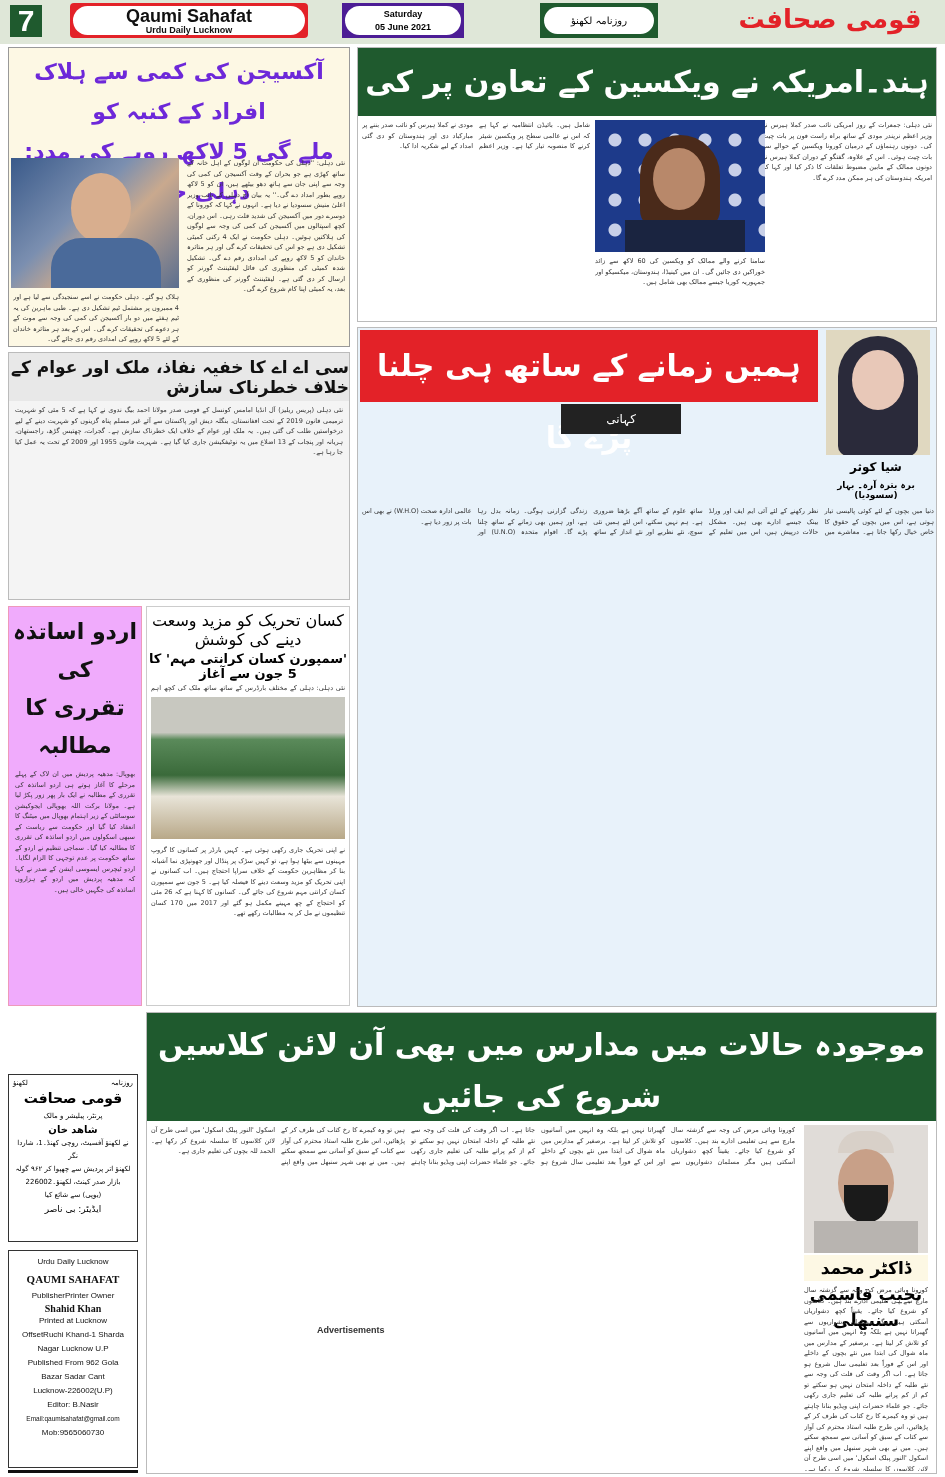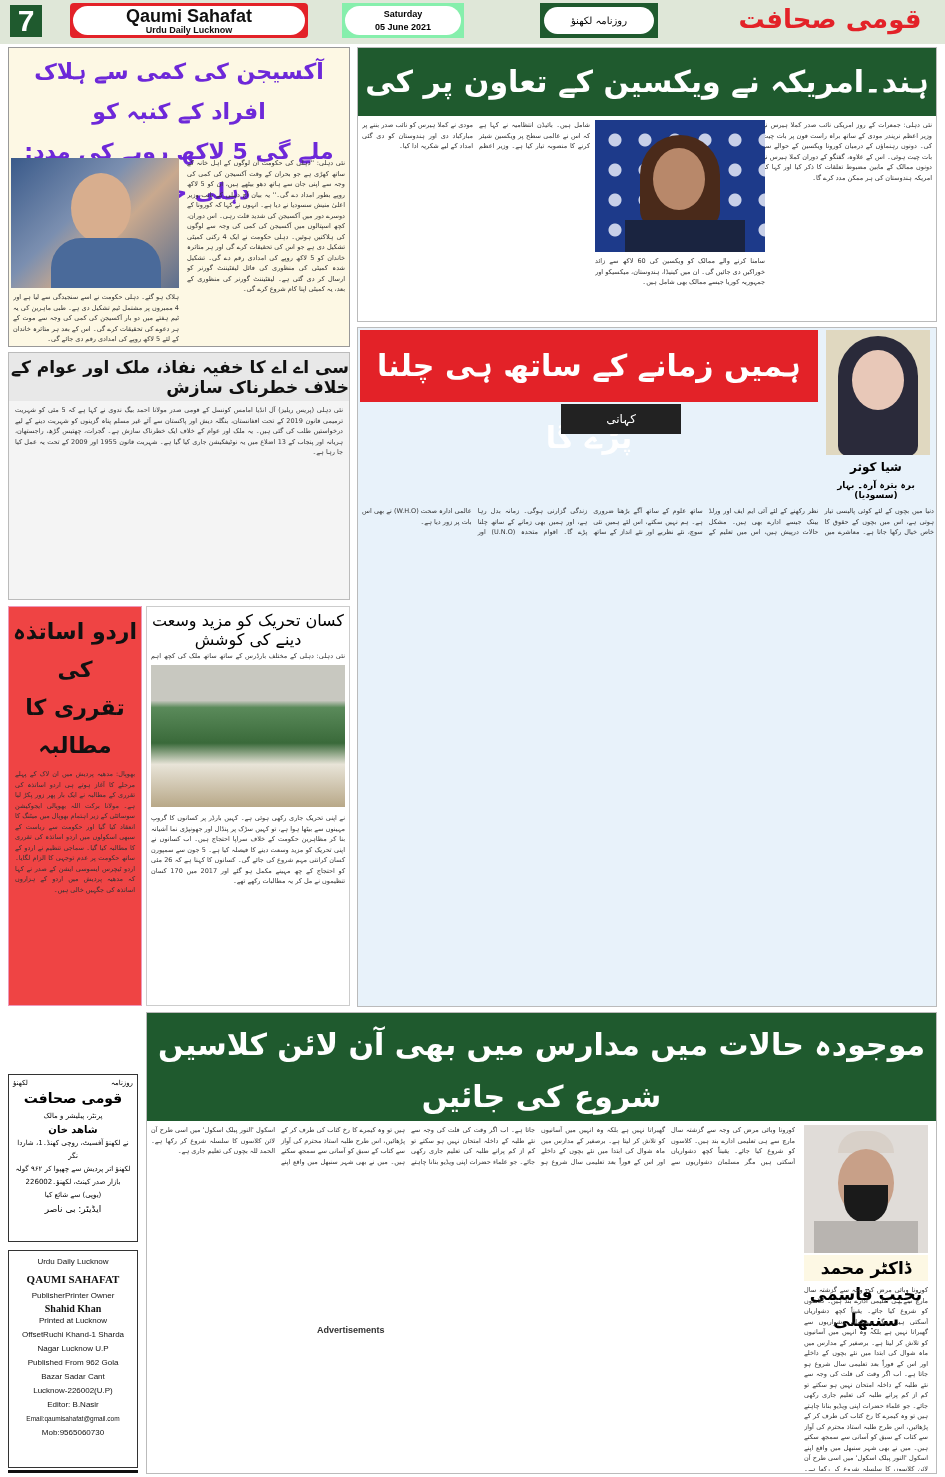--- a/index.html
+++ b/index.html
@@ -4,21 +4,21 @@
 <style>
 *{box-sizing:border-box;margin:0;padding:0}
 body{width:945px;height:1477px;background:#fff;font-family:"DejaVu Sans",sans-serif;position:relative;overflow:hidden}
 .abs{position:absolute}
 .masthead{left:0;top:0;width:945px;height:44px;background:#dfe7d8}
 .pgnum{left:10px;top:5px;width:32px;height:32px;background:#1f5a2e;color:#fff;font:bold 30px "Liberation Sans",sans-serif;text-align:center;line-height:32px}
 .engtitle{left:70px;top:3px;width:238px;height:35px;background:#e32228;border-radius:4px;padding:3px}
 .engtitle .in{background:#fff;border-radius:18px;height:100%;text-align:center}
 .engtitle .t1{font:bold 18px "Liberation Sans",sans-serif;color:#111;line-height:18px;padding-top:1px}
 .engtitle .t2{font:bold 9px "Liberation Sans",sans-serif;color:#111}
-.datebox{left:342px;top:3px;width:122px;height:35px;background:#86efac;padding:3px}
+.datebox{left:342px;top:3px;width:122px;height:35px;background:#4c1d95;padding:3px}
 .datebox .in{background:#fff;border-radius:16px;height:100%;text-align:center;font:bold 9px "Liberation Sans",sans-serif;line-height:13px;padding-top:2px}
 .roznama{left:540px;top:3px;width:118px;height:35px;background:#1f5a2e;padding:4px}
 .roznama .in{background:#fff;border-radius:14px;height:100%;text-align:center;font:10px "DejaVu Serif",serif;line-height:27px}
 .urdutitle{left:730px;top:4px;width:200px;height:32px;color:#e32228;font:bold 26px "DejaVu Sans",sans-serif;text-align:center;direction:rtl}
 .urdu{direction:rtl;text-align:right}
 .col{font-size:6.5px;line-height:10.5px;color:#333;direction:rtl;text-align:justify;overflow:hidden}
 .greenhead{background:#1f5a2e;color:#fff;direction:rtl;text-align:center;font-weight:bold}
 .redhead{background:#e32228;color:#fff;direction:rtl;text-align:center;font-weight:bold}
 .cream{background:#fdf8e4}
 .photo{overflow:hidden}
@@ -58,30 +58,31 @@
  </div>
  <div class="abs col" style="left:178px;top:110px;width:158px;height:186px">نئی دہلی: ''دہلی کی حکومت ان لوگوں کے اہل خانہ کے ساتھ کھڑی ہے جو بحران کے وقت آکسیجن کی کمی کی وجہ سے اپنی جان سے ہاتھ دھو بیٹھے ہیں، ان کو 5 لاکھ روپے بطور امداد دے گی۔'' یہ بیان آج دہلی کے نائب وزیر اعلیٰ منیش سسودیا نے دیا ہے۔ انہوں نے کہا کہ کورونا کے دوسرے دور میں آکسیجن کی شدید قلت رہی۔ اس دوران، کچھ اسپتالوں میں آکسیجن کی کمی کی وجہ سے لوگوں کی ہلاکتیں ہوئیں۔ دہلی حکومت نے ایک 4 رکنی کمیٹی تشکیل دی ہے جو اس کی تحقیقات کرے گی اور ہر متاثرہ خاندان کو 5 لاکھ روپے کی امدادی رقم دے گی۔ تشکیل شدہ کمیٹی کی منظوری کی فائل لیفٹیننٹ گورنر کو ارسال کر دی گئی ہے۔ لیفٹیننٹ گورنر کی منظوری کے بعد، یہ کمیٹی اپنا کام شروع کرے گی۔</div>
  <div class="abs col" style="left:4px;top:244px;width:166px;height:52px">ہلاک ہو گئے۔ دہلی حکومت نے اسے سنجیدگی سے لیا ہے اور 4 ممبروں پر مشتمل ٹیم تشکیل دی ہے۔ طبی ماہرین کی یہ ٹیم ہفتے میں دو بار آکسیجن کی کمی کی وجہ سے موت کے ہر دعوے کی تحقیقات کرے گی۔ اس کے بعد ہر متاثرہ خاندان کے لئے 5 لاکھ روپے کی امدادی رقم دی جائے گی۔</div>
 </div>
 
 <div class="abs" style="left:8px;top:352px;width:342px;height:248px;background:#f4f4f4;border:1px solid #bbb">
  <div class="urdu" style="font-size:17px;font-weight:bold;color:#111;padding:4px 0;background:#e8e8e8">سی اے اے کا خفیہ نفاذ، ملک اور عوام کے خلاف خطرناک سازش</div>
  <div class="col" style="padding:4px 6px;height:205px;columns:1">نئی دہلی (پریس ریلیز) آل انڈیا امامس کونسل کے قومی صدر مولانا احمد بیگ ندوی نے کہا ہے کہ 5 مئی کو شہریت ترمیمی قانون 2019 کے تحت افغانستان، بنگلہ دیش اور پاکستان سے آئے غیر مسلم پناہ گزینوں کو شہریت دینے کے لیے درخواستیں طلب کی گئی ہیں۔ یہ ملک اور عوام کے خلاف ایک خطرناک سازش ہے۔ گجرات، چھتیس گڑھ، راجستھان، ہریانہ اور پنجاب کے 13 اضلاع میں یہ نوٹیفکیشن جاری کیا گیا ہے۔ شہریت قانون 1955 اور 2009 کے تحت یہ عمل کیا جا رہا ہے۔</div>
 </div>
 
-<div class="abs" style="left:8px;top:606px;width:134px;height:400px;background:#ef4444;border:1px solid #e9b">
+<div class="abs" style="left:8px;top:606px;width:134px;height:400px;background:#f0abfc;border:1px solid #e9b">
  <div class="urdu" style="font-size:22px;font-weight:bold;color:#111;text-align:center;line-height:38px;padding-top:6px">
   <div>اردو اساتذہ کی</div>
   <div>تقرری کا مطالبہ</div>
  </div>
  <div class="col" style="padding:4px 6px;height:310px">بھوپال: مدھیہ پردیش میں ان لاک کے پہلے مرحلے کا آغاز ہوتے ہی اردو اساتذہ کی تقرری کے مطالبہ نے ایک بار پھر زور پکڑ لیا ہے۔ مولانا برکت اللہ بھوپالی ایجوکیشن سوسائٹی کے زیر اہتمام بھوپال میں میٹنگ کا انعقاد کیا گیا اور حکومت سے ریاست کے سبھی اسکولوں میں اردو اساتذہ کی تقرری کا مطالبہ کیا گیا۔ سماجی تنظیم نے اردو کے ساتھ حکومت پر عدم توجہی کا الزام لگایا۔ اردو ٹیچرس ایسوسی ایشن کے صدر نے کہا کہ مدھیہ پردیش میں اردو کے ہزاروں اساتذہ کی جگہیں خالی ہیں۔</div>
 </div>
 
 <div class="abs" style="left:146px;top:606px;width:204px;height:400px;background:#fff;border:1px solid #ccc">
  <div class="urdu" style="font-size:16px;font-weight:normal;text-align:center;padding-top:4px">کسان تحریک کو مزید وسعت دینے کی کوشش</div>
+ <div class="urdu" style="font-size:13px;font-weight:bold;text-align:center;padding-top:2px">'سمپورن کسان کرانتی مہم' کا 5 جون سے آغاز</div>
  <div class="col" style="padding:2px 4px;height:12px">نئی دہلی: دہلی کے مختلف بارڈرس کے ساتھ ساتھ ملک کی کچھ اہم ریاستوں میں کسانوں</div>
  <div class="photo" style="margin:4px;height:142px;background:linear-gradient(#c8c8c0 0,#c8c8c0 25%,#5a8a5a 30%,#3a6a3a 55%,#e8e4d8 70%,#b8a888 100%)"></div>
  <div class="col" style="padding:2px 4px;height:170px">نے اپنی تحریک جاری رکھی ہوئی ہے۔ کہیں بارڈر پر کسانوں کا گروپ مہینوں سے بیٹھا ہوا ہے، تو کہیں سڑک پر پنڈال اور جھونپڑی نما آشیانہ بنا کر مظاہرین حکومت کے خلاف سراپا احتجاج ہیں۔ اب کسانوں نے اپنی تحریک کو مزید وسعت دینے کا فیصلہ کیا ہے۔ 5 جون سے سمپورن کسان کرانتی مہم شروع کی جائے گی۔ کسانوں کا کہنا ہے کہ 26 مئی کو احتجاج کے چھ مہینے مکمل ہو گئے اور 2017 میں 170 کسان تنظیموں نے مل کر یہ مطالبات رکھے تھے۔</div>
 </div>
 
 <div class="abs" style="left:357px;top:47px;width:580px;height:275px;border:1px solid #bbb">
  <div class="greenhead" style="height:68px;font-size:30px;line-height:68px">ہند۔امریکہ نے ویکسین کے تعاون پر کی بات چیت</div>
  <div class="abs col" style="right:4px;top:72px;width:170px;height:200px">نئی دہلی: جمعرات کے روز امریکی نائب صدر کملا ہیرس نے وزیر اعظم نریندر مودی کے ساتھ براہ راست فون پر بات چیت کی۔ دونوں رہنماؤں کے درمیان کورونا ویکسین کے حوالے سے بات چیت ہوئی۔ اس کے علاوہ، گفتگو کے دوران کملا ہیرس نے دونوں ممالک کے مابین مضبوط تعلقات کا ذکر کیا اور کہا کہ امریکہ ہندوستان کی ہر ممکن مدد کرے گا۔</div>
  <div class="abs photo" style="left:237px;top:72px;width:170px;height:132px;background:radial-gradient(circle at 20px 20px,#c8d0e8 6px,transparent 7px) 0 0/30px 30px,#1d3a8a">
   <div class="abs" style="left:45px;top:15px;width:80px;height:95px;border-radius:40px 40px 20px 20px;background:#4a2a1a"></div>

